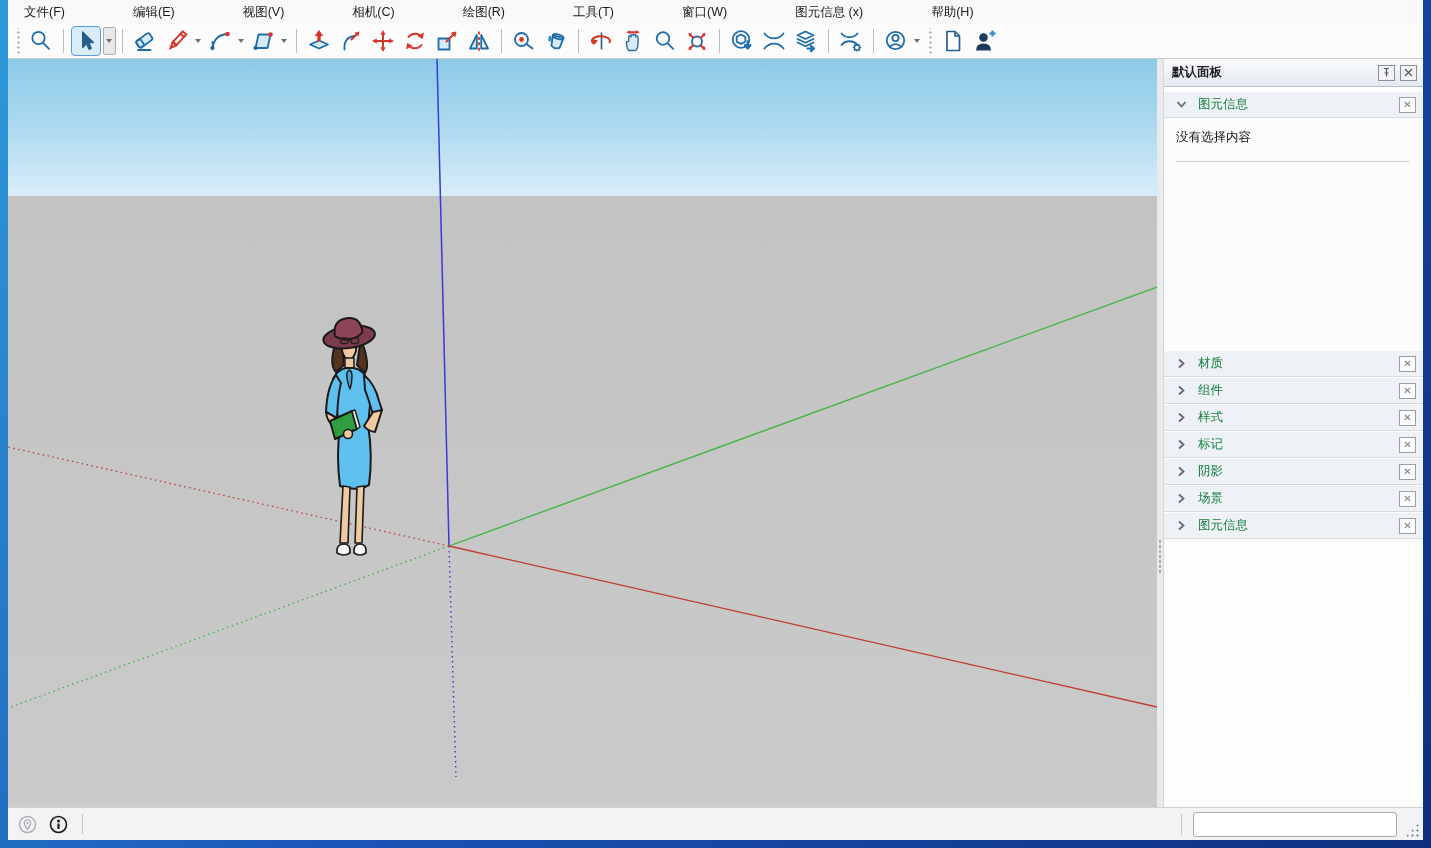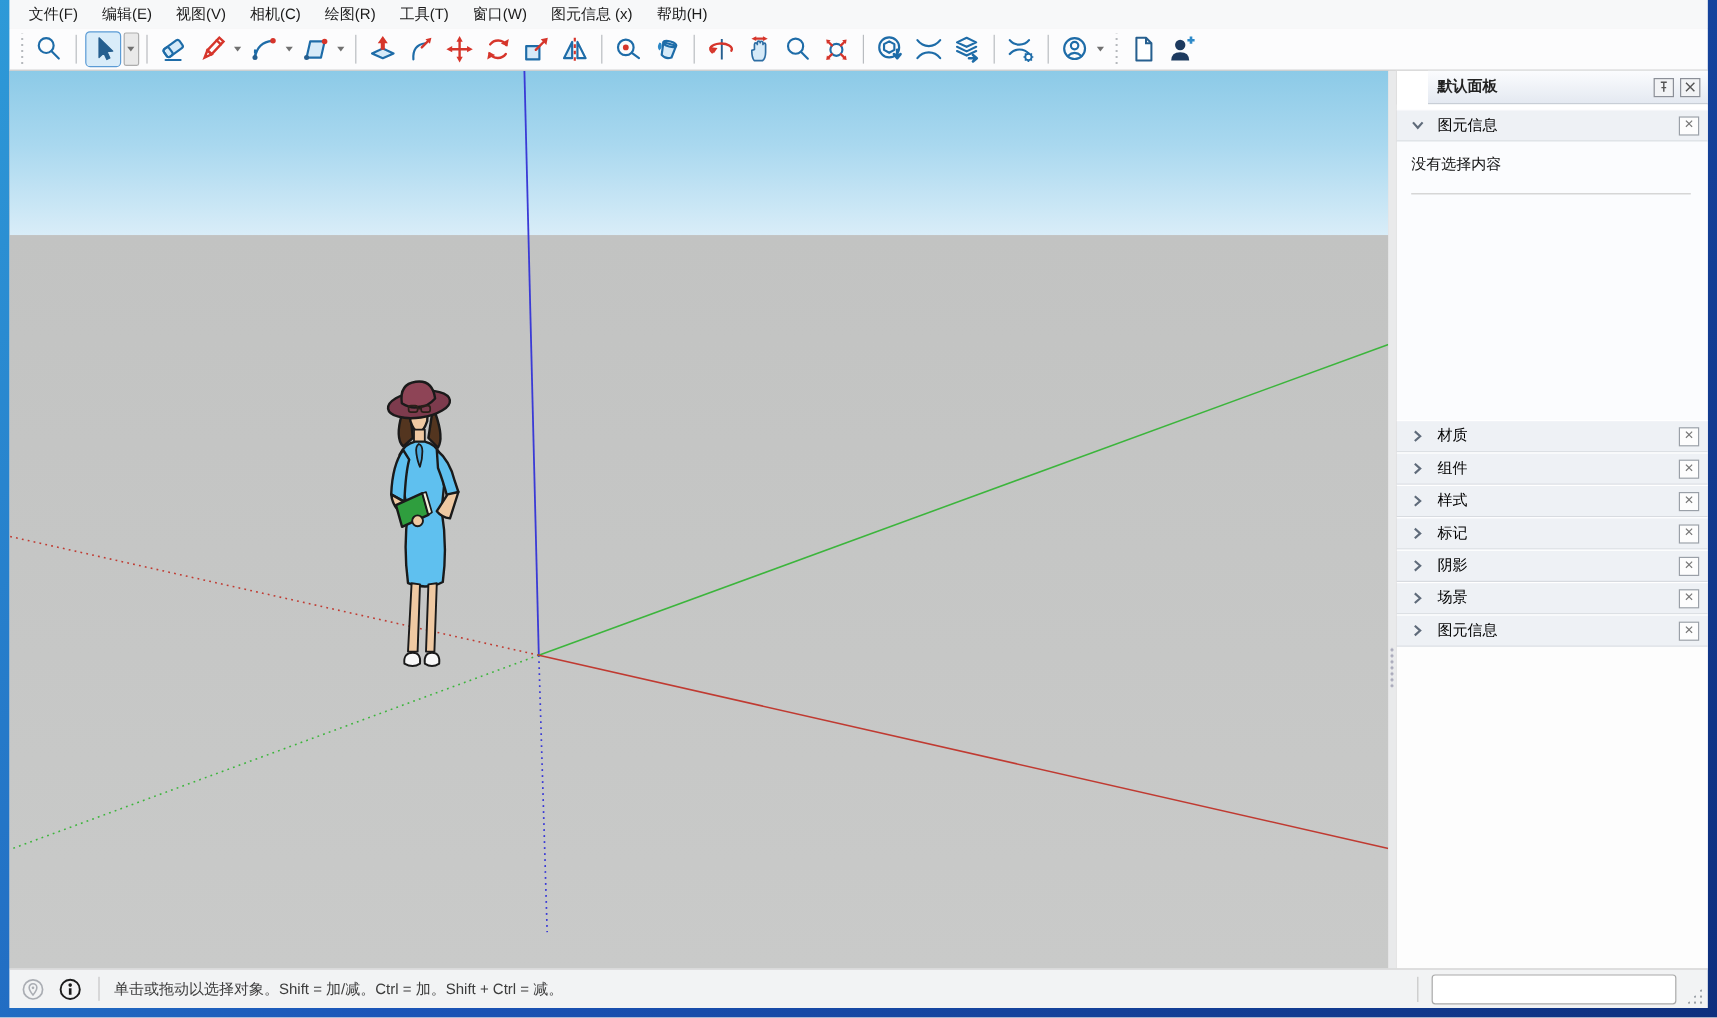--- a/index.html
+++ b/index.html
@@ -11,21 +11,21 @@
 
   
   .titlebar { height: 30px; background: #fff; display: flex; align-items: center; position: relative; flex: none; }
   .app-logo { margin-left: 10px; width: 18px; height: 18px; }
   .title-text { font-size: 12.5px; color: #111; margin-left: 8px; }
   .win-controls { position: absolute; right: 0; top: 0; height: 100%; display: flex; }
   .win-btn { width: 46px; height: 100%; display: flex; align-items: center; justify-content: center;
              background: transparent; border: none; }
 
   
-  .menubar { height: 24px; background: #f7f8f9; display: flex; align-items: center; padding-left: 6px; flex: none; }
+  .menubar { height: 24px; background: #f7f8f9; display: flex; align-items: center; padding-left: 6px; flex: none; gap: 48px; }
   .menu-item { padding: 0 10px; font-size: 12.5px; height: 24px; line-height: 24px; color: #1b1b1b; cursor: default; }
 
   
   .toolbar { height: 35px; background: #fcfcfd; display: flex; align-items: center; padding-left: 3px;
              border-bottom: 1px solid #c9c9c9; flex: none; }
   .tb-item { display: flex; align-items: center; }
   .tb-btn { width: 30px; height: 30px; border: 1px solid transparent; background: transparent;
             display: flex; align-items: center; justify-content: center; padding: 0; margin: 0 1px; }
   .tb-btn.active { background: #d9ecf9; border: 1px solid #5b9bd5; border-radius: 4px; }
   .tb-dd-attached { width: 13px; height: 28px; background: #e9e9e9; border: 1px solid #adadad; border-radius: 2px;
@@ -51,29 +51,29 @@
   .axes { position: absolute; left: 0; top: 0; }
   .person { position: absolute; left: 304px; top: 256px; }
 
   .splitter { width: 6px; background: #e9eaeb; position: relative; flex: none; }
   .splitter::after { content: ""; position: absolute; left: 1px; top: 480px; width: 4px; height: 34px;
                      background-image: radial-gradient(#aab 1px, transparent 1.2px); background-size: 4px 5px; }
 
   
   .panel { width: 260px; background: #fff; display: flex; flex-direction: column; border-left: 1px solid #d7d7d7; flex: none; }
   .panel-header { height: 28px; background: linear-gradient(#fbfcfe, #e4e9f1); border-bottom: 1px solid #bcc2cd;
-                  display: flex; align-items: center; padding: 0 6px 0 8px; flex: none; margin-left: 26px; }
+                  display: flex; align-items: center; padding: 0 6px 0 8px; flex: none; }
   .panel-title { font-weight: bold; font-size: 12.5px; color: #222; flex: 1; }
   .ph-btn { width: 17px; height: 16px; border: 1px solid #8b8f98; background: #f2f3f5;
             display: flex; align-items: center; justify-content: center; margin-left: 5px;
             font-size: 10px; color: #555; padding: 0; }
   .panel-gap { height: 4px; background: #fff; flex: none; }
   .section-row { height: 27px; background: #eef1f5; border-top: 1px solid #fff; border-bottom: 1px solid #d8dbe0;
                  display: flex; align-items: center; padding: 0 7px 0 10px; flex: none; cursor: default; }
-  .section-label { flex: 1; font-size: 12.5px; color: #000000; margin-left: 9px; }
+  .section-label { flex: 1; font-size: 12.5px; color: #15803d; margin-left: 9px; }
   .section-close { width: 17px; height: 16px; border: 1px solid #9aa0a8; background: #fdfdfd; color: #777;
                    font-size: 10px; line-height: 13px; text-align: center; padding: 0; }
   .ei-content { height: 232px; background: #fbfcfe; padding: 11px 12px 0; flex: none; }
   .ei-text { font-weight: normal; font-size: 12.5px; color: #111; }
   .ei-divider { height: 1px; background: #ccc; margin-top: 15px; margin-right: 2px; }
   .panel-fill { flex: 1; background: #fdfdfd; }
 
   
   .statusbar { height: 33px; background: #f2f3f4; border-top: 1px solid #d0d0d0;
                display: flex; align-items: center; padding: 0 10px; position: relative; flex: none; }
@@ -509,20 +509,19 @@
         </svg>
       </span>
       <span class="sb-icon">
         <svg width="19" height="19" viewBox="0 0 19 19">
           <circle cx="9.5" cy="9.5" r="8" fill="none" stroke="#1c1c1c" stroke-width="1.6"></circle>
           <circle cx="9.5" cy="5.9" r="1.5" fill="#1c1c1c"></circle>
           <path d="M9.5 8.6 L9.5 14" stroke="#1c1c1c" stroke-width="2.2"></path>
         </svg>
       </span>
       <span class="sb-sep"></span>
-      <span class="sb-text">单击或拖动以选择对象。Shift = 加/减。Ctrl = 加。Shift + Ctrl = 减。</span>
       <span class="measure-sep"></span>
       <input class="measure-box" value="" style="">
       <span class="resize-grip"></span>
     </div>
 
   </div>
 </div>
 
 </body></html>

